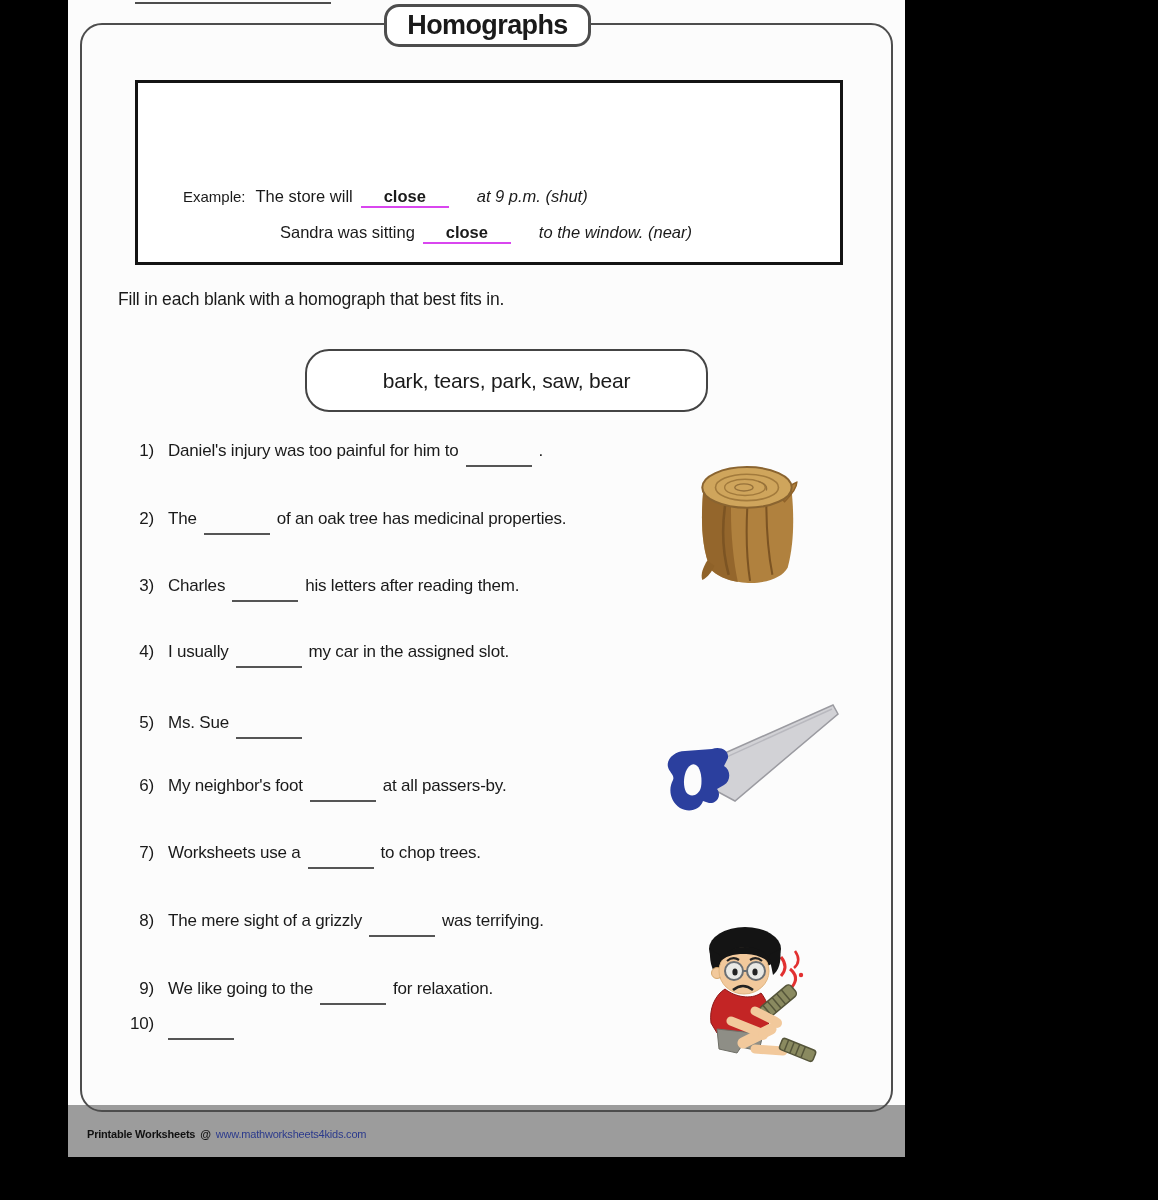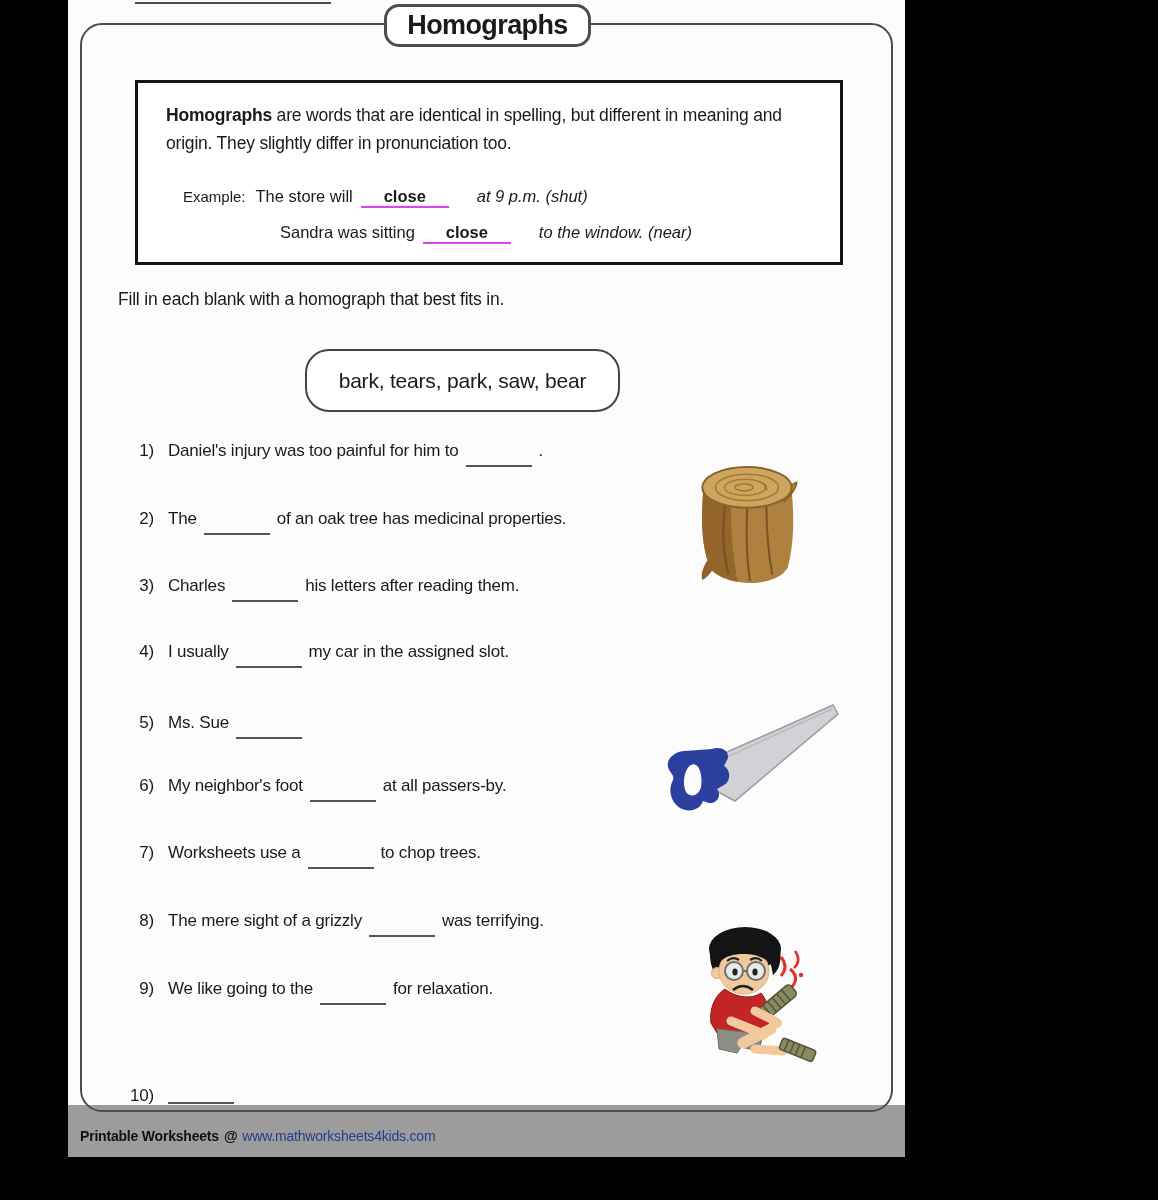--- a/index.html
+++ b/index.html
@@ -32,54 +32,53 @@
   .def-text b { letter-spacing:-0.2px; }
   .ex-row1 { position:absolute; left:45px; top:104px; font-size:16.5px; white-space:nowrap; }
   .ex-row2 { position:absolute; left:142px; top:140px; font-size:16.5px; white-space:nowrap; }
   .ex-label { font-size:15px; font-weight:500; margin-right:10px; }
   .ex-blank { display:inline-block; min-width:88px; text-align:center;
               border-bottom:2px solid #d946ef; font-weight:bold; margin:0 8px; padding:0 4px; }
   .ex-post { margin-left:20px;font-style:italic; }
 
   .instruction { position:absolute; left:50px; top:289px; font-size:17.5px; letter-spacing:-0.2px; }
 
-  .wordbank { position:absolute; left:237px; top:349px; width:315px; height:63px;
+  .wordbank { position:absolute; left:237px; top:349px; width:403px; height:63px;
               border:2px solid #444; border-radius:24px; background:#fff;
               display:flex; align-items:center; justify-content:center; }
   .wordbank span { font-size:21px; letter-spacing:-0.2px; }
 
   .q-row { position:absolute; left:50px; width:590px; height:28px; display:flex;
            font-size:17px; letter-spacing:-0.2px; white-space:nowrap; align-items:baseline; }
   .q-num { display:inline-block; width:36px; text-align:right; margin-right:14px; flex:none; }
   .q-blank { display:inline-block; width:66px; border-bottom:2px solid #555;
              align-self:flex-end; margin:0 7px 2px 7px; flex:none; }
   .q1  { top:441px; } .q2  { top:509px; } .q3  { top:576px; } .q4  { top:642px; }
   .q5  { top:713px; } .q6  { top:776px; } .q7  { top:843px; } .q8  { top:911px; }
-  .q9  { top:979px; } .q10 { top:1078px;align-items:flex-end; }
+  .q9  { top:979px; } .q10 { top:1014px; }
 
   .art { position:absolute; }
   .art-stump { left:627px; top:461px; width:105px; height:125px; }
   .art-saw   { left:587px; top:701px; width:187px; height:114px; }
   .art-boy   { left:615px; top:923px; width:137px; height:142px; }
 
-  .footer-text { position:absolute; left:12px; top:23px; font-size:14px;
+  .footer-text { position:absolute; left:19px; top:23px; font-size:11px;
                  letter-spacing:-0.2px; white-space:nowrap; }
   .footer-text .pfx { font-weight:600; color:#111; }
   .footer-text .at  { font-weight:bold; color:#111; margin:0 5px; }
   .footer-text a    { text-decoration:none; }
 </style>
 </head>
 <body>
 
 <div class="stage">
 
   <div class="page">
 
     <div class="def-box">
-      <div class="def-text"><b>Homographs</b><span> are words that are identical in spelling, but different in meaning and origin. They slightly differ in pronunciation too.</span></div>
       <div class="ex-row1">
         <span class="ex-label">Example:</span><span>The store will</span><span class="ex-blank">close</span><span class="ex-post">at 9 p.m.  (shut)</span>
       </div>
       <div class="ex-row2">
         <span>Sandra was sitting</span><span class="ex-blank">close</span><span class="ex-post">to the window.  (near)</span>
       </div>
     </div>
 
     <div class="instruction">Fill in each blank with a homograph that best fits in.</div>
 

